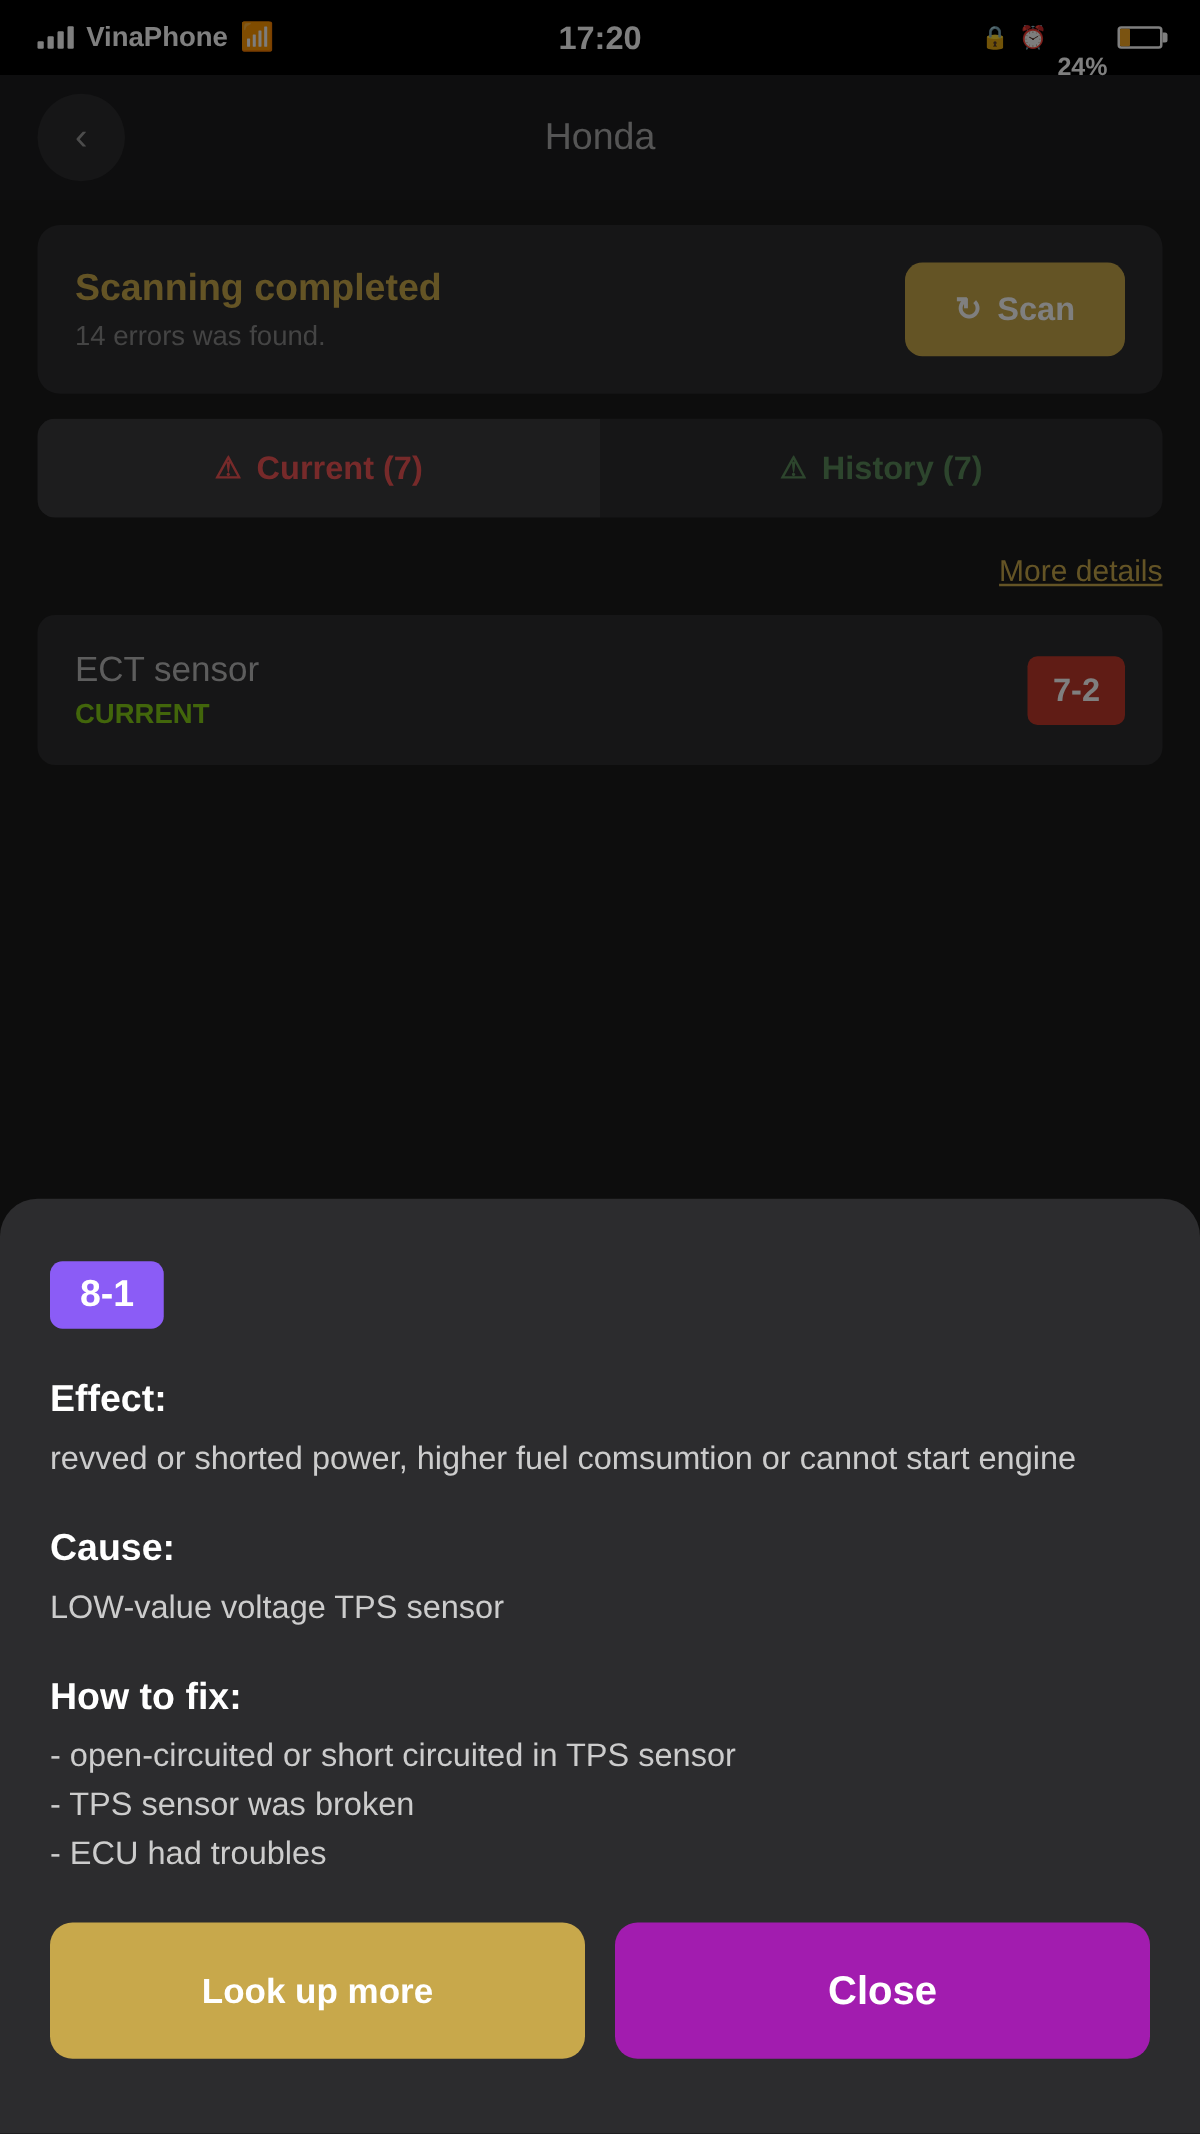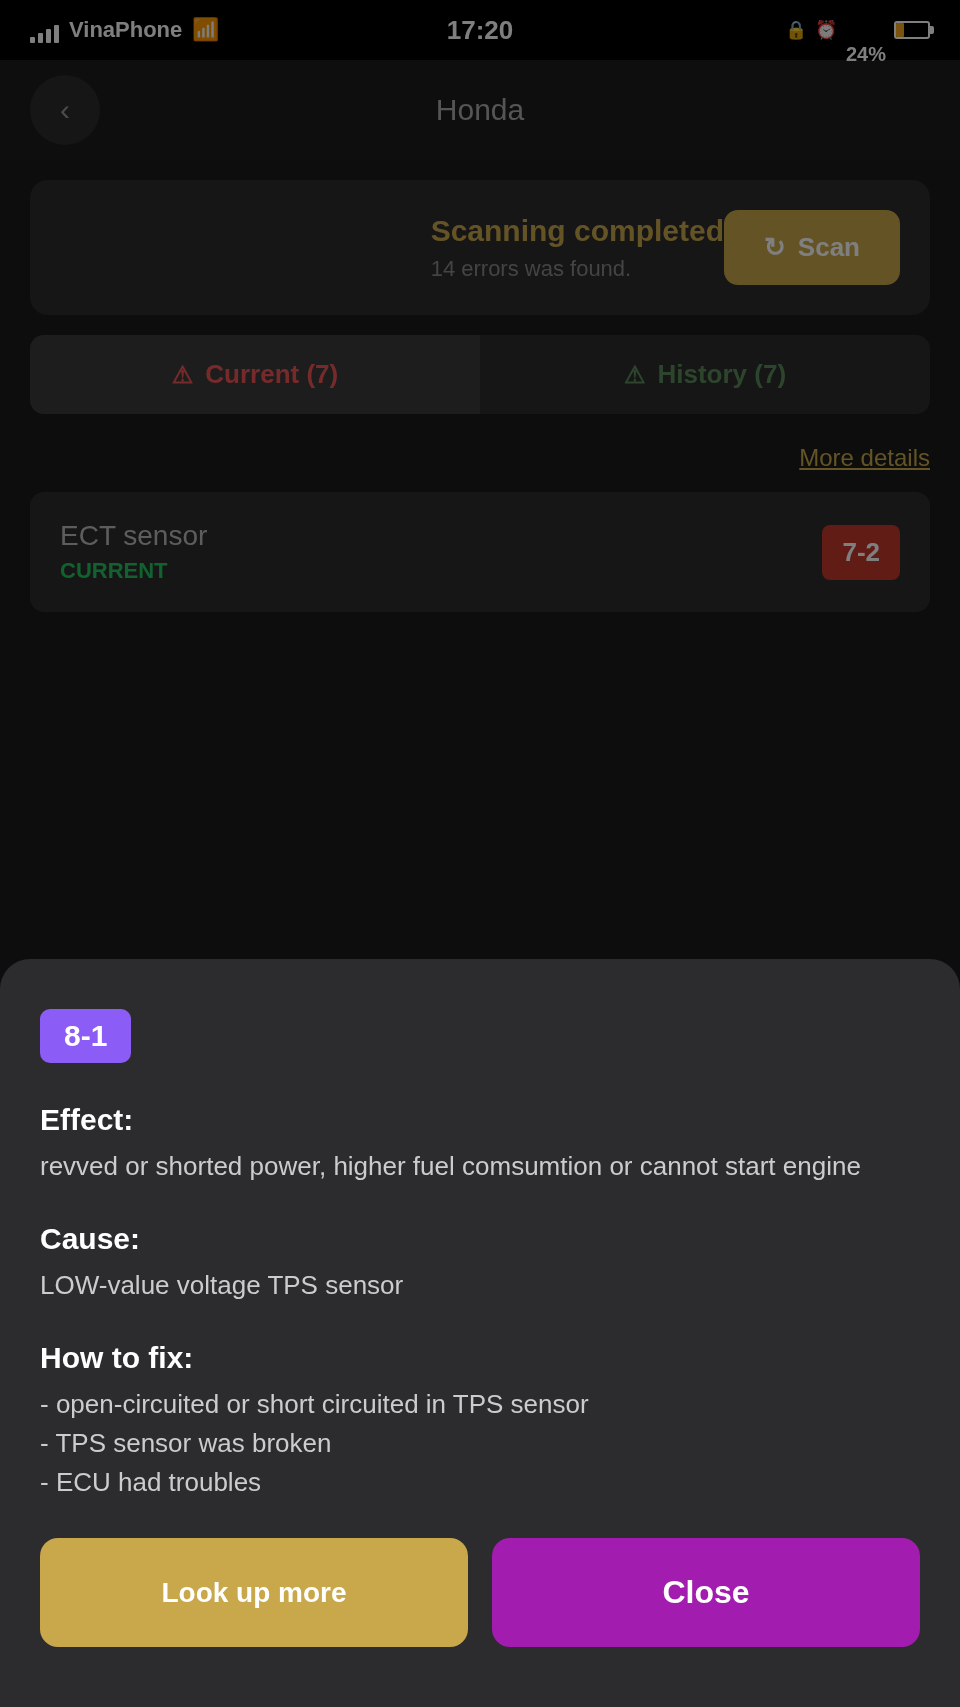--- a/index.html
+++ b/index.html
@@ -21,21 +21,21 @@
       background: #000;
       display: flex;
       align-items: center;
       justify-content: space-between;
       padding: 0 30px;
       position: relative;
       z-index: 10;
     }
     .status-left {
       display: flex;
-      align-items: flex-end;
+      align-items: flex-start;
       gap: 10px;
       color: #fff;
       font-size: 22px;
       font-weight: 600;
     }
     .signal-bars {
       display: flex;
       align-items: flex-end;
       gap: 3px;
       height: 22px;
@@ -140,21 +140,21 @@
     }
 
     
     .scan-card {
       margin: 20px 30px;
       background: #2c2c2e;
       border-radius: 18px;
       padding: 30px 30px;
       display: flex;
       align-items: center;
-      justify-content: flex-end;
+      justify-content: space-between;
     }
     .scan-status-text h3 {
       color: #c8a84b;
       font-size: 30px;
       font-weight: 700;
       margin-bottom: 8px;
     }
     .scan-status-text p {
       color: #888;
       font-size: 22px;
@@ -231,21 +231,21 @@
       display: flex;
       align-items: center;
       justify-content: space-between;
     }
     .ect-info h4 {
       color: #bbb;
       font-size: 28px;
       font-weight: 500;
     }
     .ect-info .current-label {
-      color: #22c55e;
+      color: #84cc16;
       font-size: 22px;
       font-weight: 700;
       margin-top: 6px;
     }
     .ect-code {
       background: #c0392b;
       color: #fff;
       font-size: 26px;
       font-weight: 700;
       padding: 12px 20px;

